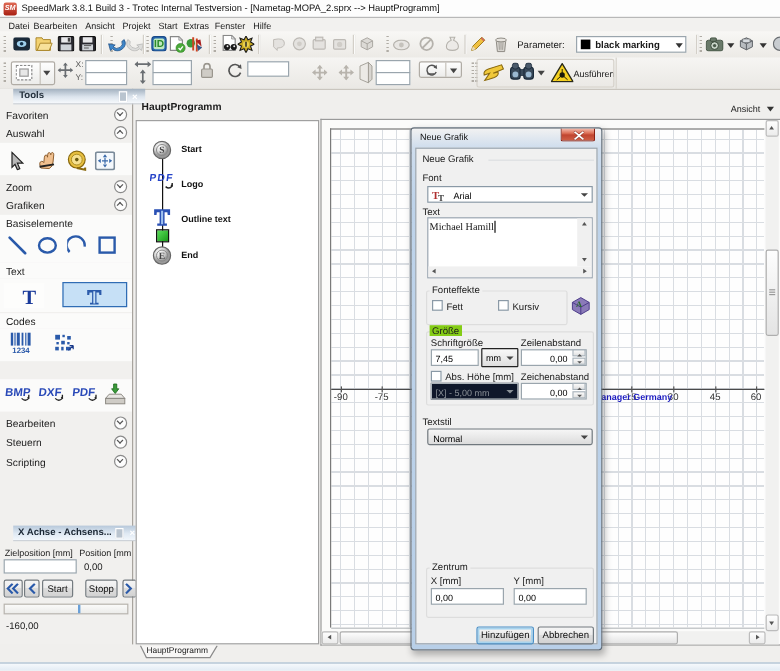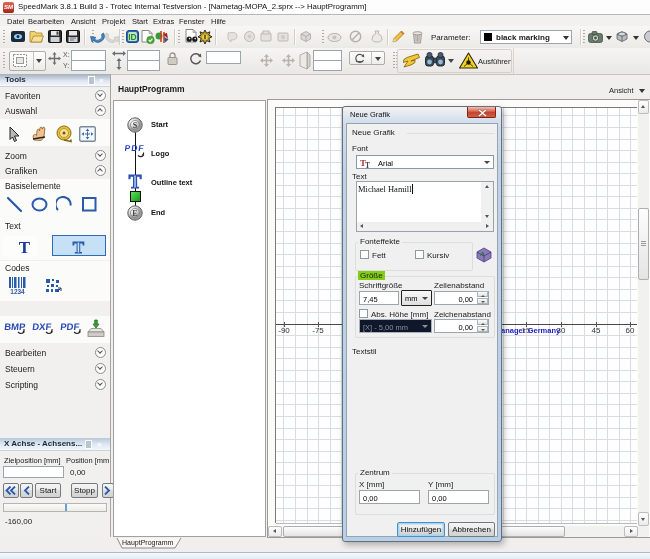--- a/index.html
+++ b/index.html
@@ -13,21 +13,21 @@
 #smicon{position:absolute;left:3px;top:2px;width:11px;height:11px;background:linear-gradient(#e06a55,#a81f12);border-radius:2px;color:#fff;font-size:6px;font-weight:bold;font-style:italic;text-align:center;line-height:11px;}
 #menubar{position:absolute;left:0;top:15px;width:650px;height:11px;background:#f2f1ef;}
 #menubar span{position:absolute;top:2px;font-size:7.5px;color:#1a1a1a;}
 #tb1bg{position:absolute;left:0;top:26px;width:650px;height:22px;background:linear-gradient(#f8f7f5,#eceae6);}
 #tb1{position:absolute;left:0;top:0;width:650px;height:75px;}
 #tb2bg{position:absolute;left:0;top:48px;width:650px;height:26px;background:linear-gradient(#f6f5f3,#eae8e4);border-bottom:1px solid #c9c5be;}
 #tb2{position:absolute;left:0;top:0;width:650px;height:75px;}
 .ic{position:absolute;}
 #leftpanel .lb{font-size:8.5px;}
 #leftpanel{position:absolute;left:0;top:74px;width:110px;height:463px;background:#f1f0ee;border-right:1px solid #a8a49e;}
-.phead{position:absolute;left:0;width:110px;height:12px;background:linear-gradient(#a2b0bf,#dce4ed 55%,#f6f9fc);border-bottom:1px solid #cdd2d8;}
+.phead{position:absolute;left:11px;width:110px;height:12px;background:linear-gradient(#a2b0bf,#dce4ed 55%,#f6f9fc);border-bottom:1px solid #cdd2d8;}
 .whitebar{position:absolute;left:0px;width:110px;background:#fbfbfa;}
 .chev{position:absolute;left:95px;width:9px;height:9px;border:1px solid #8a8a8a;border-radius:50%;background:#fdfdfd;}
 .chev:after{content:"";position:absolute;left:2px;width:3px;height:3px;border:solid #555;border-width:0 1.3px 1.3px 0;}
 .chev.dn:after{top:1px;transform:rotate(45deg);}
 .chev.up:after{top:3px;transform:rotate(-135deg);}
 .pin{position:absolute;width:5px;height:7px;border:1px solid #fff;background:#b9c4cf;}
 .phx{position:absolute;color:#fff;font-size:8px;font-weight:bold;line-height:7px;}
 #flowpanel{position:absolute;left:113px;top:100px;width:153px;height:437px;background:#ffffff;border:1px solid #a0a0a0;box-sizing:border-box;}
 .flb{position:absolute;font-size:7.5px;font-weight:bold;color:#111;white-space:nowrap;}
 #canvas{position:absolute;left:267px;top:99px;width:383px;height:439px;background:#fbfbfa;border:1px solid #9a9a9a;border-right:none;box-sizing:border-box;}
@@ -669,20 +669,24 @@
           <span style="position:absolute;left:3px;top:2.5px;font-size:7.5px;color:#8a9097;">[X] - 5,00 mm</span>
           <span class="cbarr" style="border-top-color:#8a9097;"></span>
         </div>
 <div class="inp" style="left:87px;top:195px;width:55px;height:14px;">
           <span style="position:absolute;right:15px;top:2.5px;font-size:7.5px;">0,00</span>
         </div>
 <div class="spinb spinup" style="left:130px;top:195px;"></div>
 <div class="spinb spindn" style="left:130px;top:202px;"></div>
 
 <div class="dlb" style="left:5px;top:223px;">Textstil</div>
+<div class="ab" style="left:9px;top:233px;width:138px;height:14px;background:linear-gradient(#f6f6f6,#dcdcdc);border:1px solid #70787e;border-radius:2px;box-sizing:border-box;">
+          <span style="position:absolute;left:4px;top:2.5px;font-size:7.5px;">Normal</span>
+          <span class="cbarr"></span>
+        </div>
 
 <div class="gbox" style="left:8px;top:349px;width:140px;height:42px;"></div>
 <div class="dlb" style="left:11px;top:344px;background:#f0f0f0;padding:0 2px;">Zentrum</div>
 <div class="dlb" style="left:12px;top:356px;">X [mm]</div>
 <div class="dlb" style="left:81px;top:356px;">Y [mm]</div>
 <div class="inp" style="left:12px;top:366px;width:61px;height:14px;">
           <span style="position:absolute;left:3px;top:2.5px;font-size:7.5px;">0,00</span>
         </div>
 <div class="inp" style="left:81px;top:366px;width:61px;height:14px;">
           <span style="position:absolute;left:3px;top:2.5px;font-size:7.5px;">0,00</span>

